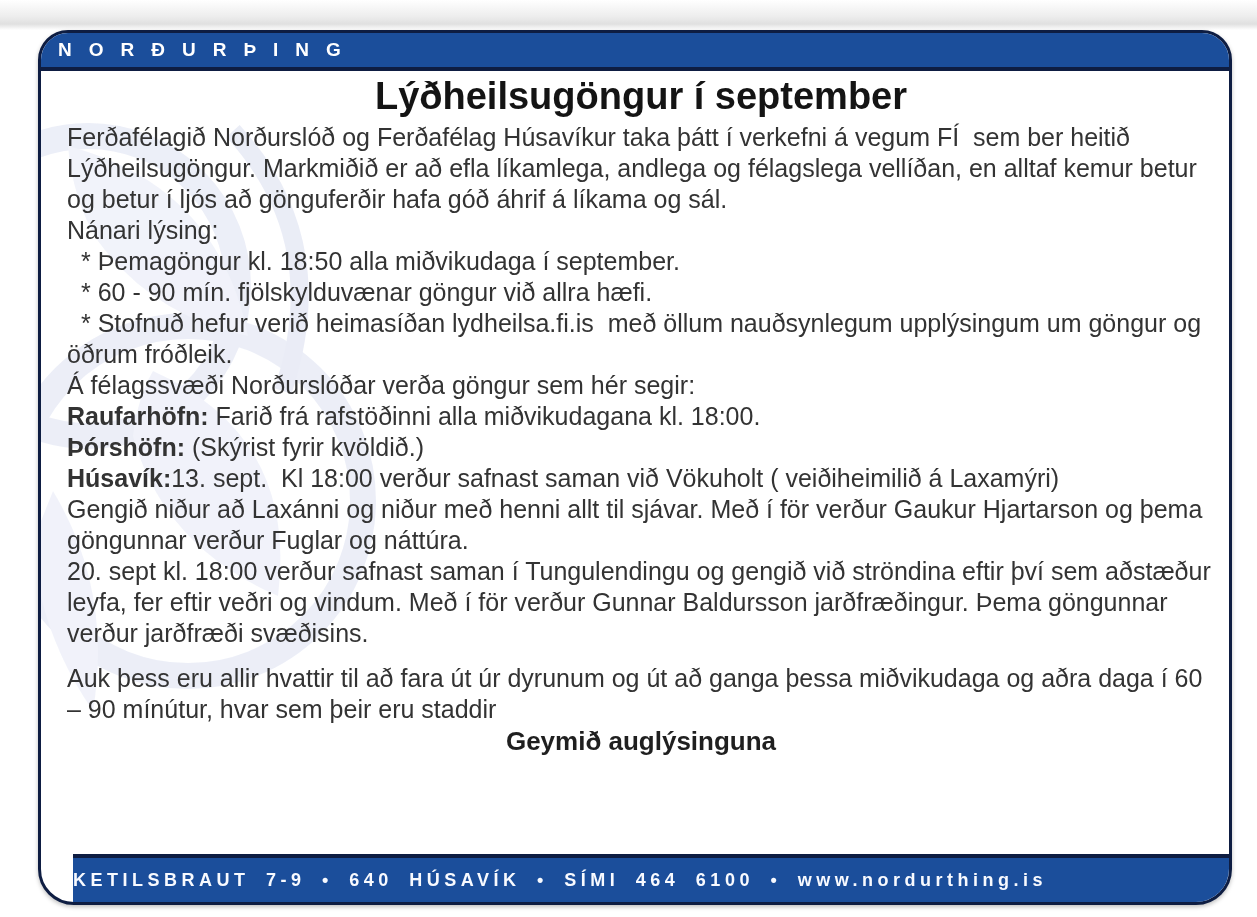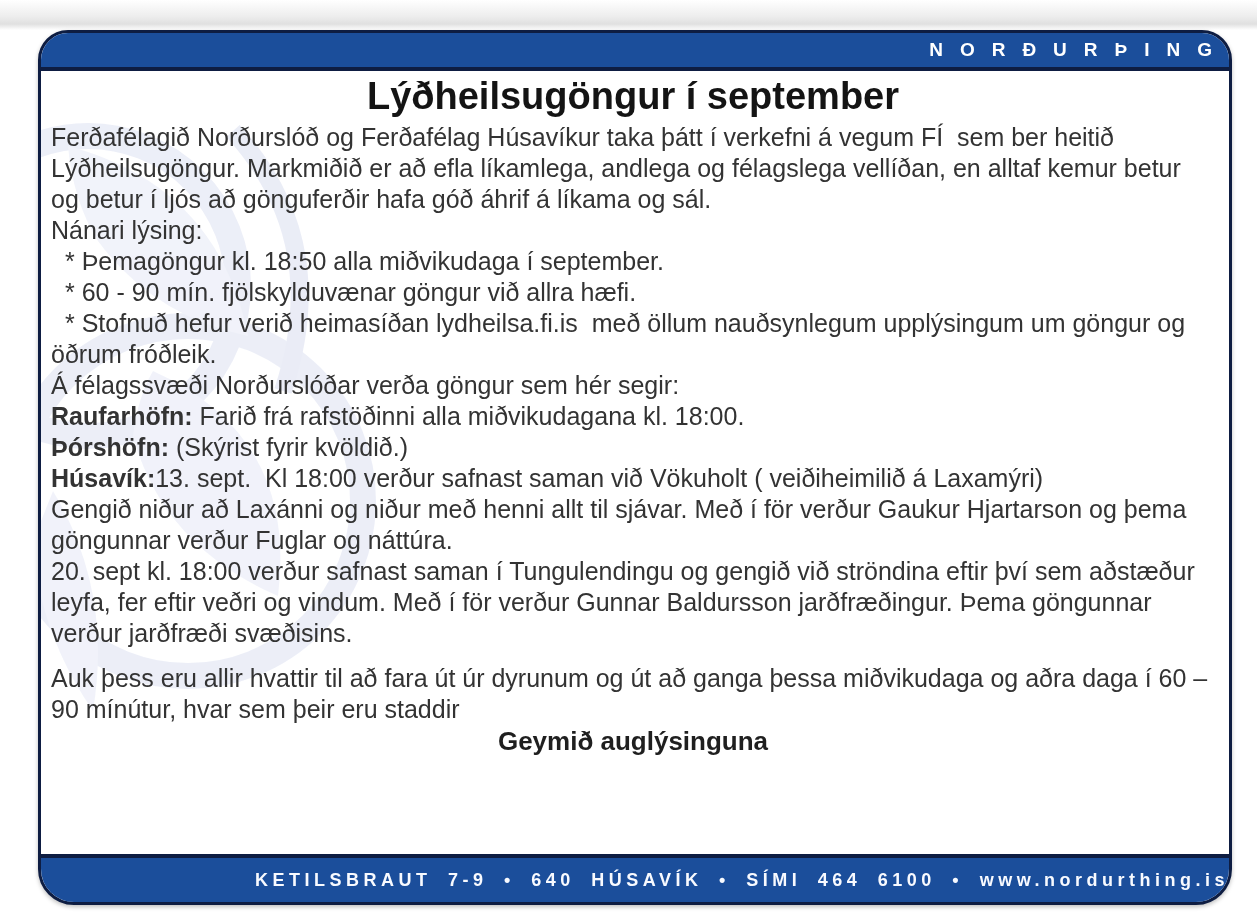--- a/index.html
+++ b/index.html
@@ -21,39 +21,38 @@
     width: 1194px; height: 875px;
     background: #ffffff;
     border: 3px solid var(--navy, #0e1d42);
     border-radius: 30px 30px 36px 36px;
     overflow: hidden;
     display: flex; flex-direction: column;
     box-shadow: 0 2px 4px rgba(0,0,0,0.25);
   }
   .band {
     background: var(--blue, #1b4e9b);
-    display: flex; align-items: center; justify-content: flex-end;
+    display: flex; align-items: center; justify-content: flex-start;
     flex: 0 0 auto;
-    padding-left: 30px;
   }
   .band-top { height: 38px; border-bottom: 4px solid var(--navy, #0e1d42); }
-  .band-bottom { height: 48px; border-top: 4px solid var(--navy, #0e1d42); margin-top: auto; }
+  .band-bottom { height: 48px; border-top: 4px solid var(--navy, #0e1d42); margin-top: auto; margin-left: 32px; }
   .org {
     color: #ffffff; font-weight: bold; font-size: 19px;
     letter-spacing: 17px; padding-left: 17px; 
     white-space: nowrap;
   }
   .contact {
     color: #f8faff; font-weight: bold; font-size: 18px;
     letter-spacing: 4.5px; word-spacing: 7px; white-space: nowrap;
   }
   .content {
     flex: 1 1 auto;
     position: relative;
-    padding: 2px 14px 0 10px;
+    padding: 2px 14px 0 26px;
   }
   .watermark {
     position: absolute; left: -8px; top: 0;
     width: 350px; height: 690px;
     pointer-events: none;
     opacity: 0.6;
   }
   .title {
     position: relative;
     margin: 2px 0 4px 0;

